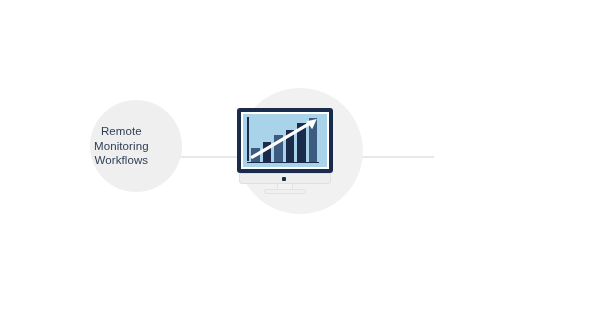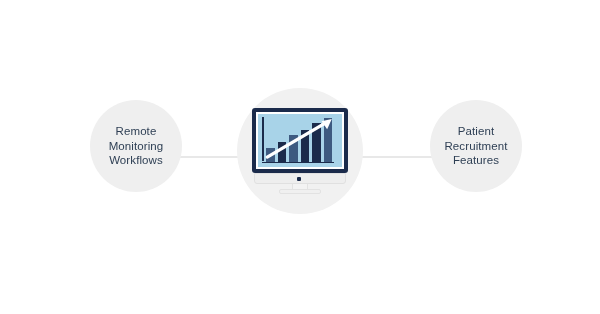--- a/index.html
+++ b/index.html
@@ -31,21 +31,21 @@
   #connector-left  { left: 168px; width: 78px; }
   #connector-right { left: 354px; width: 80px; }
 
   
   .node-circle {
     position: absolute;
     border-radius: 50%;
     background: #efefef;
     display: flex;
     align-items: center;
-    justify-content: center;
+    justify-content: flex-start;
     box-sizing: border-box;
   }
   #node-left {
     left: 90px; top: 100px;
     width: 92px; height: 92px;
   }
   #node-right {
     left: 430px; top: 100px;
     width: 92px; height: 92px;
   }
@@ -209,19 +209,14 @@
       </div>
 
       <div id="monitor-neck-band"></div>
       <div id="monitor-power-dot"></div>
       <div id="monitor-neck"></div>
       <div id="monitor-base"></div>
 
     </div>
   </div>
 
-  <div class="node-circle" id="node-right">
-    <div class="node-label">Patient
-Recruitment
-Features</div>
-  </div>
 
 </div>
 
 </body></html>

